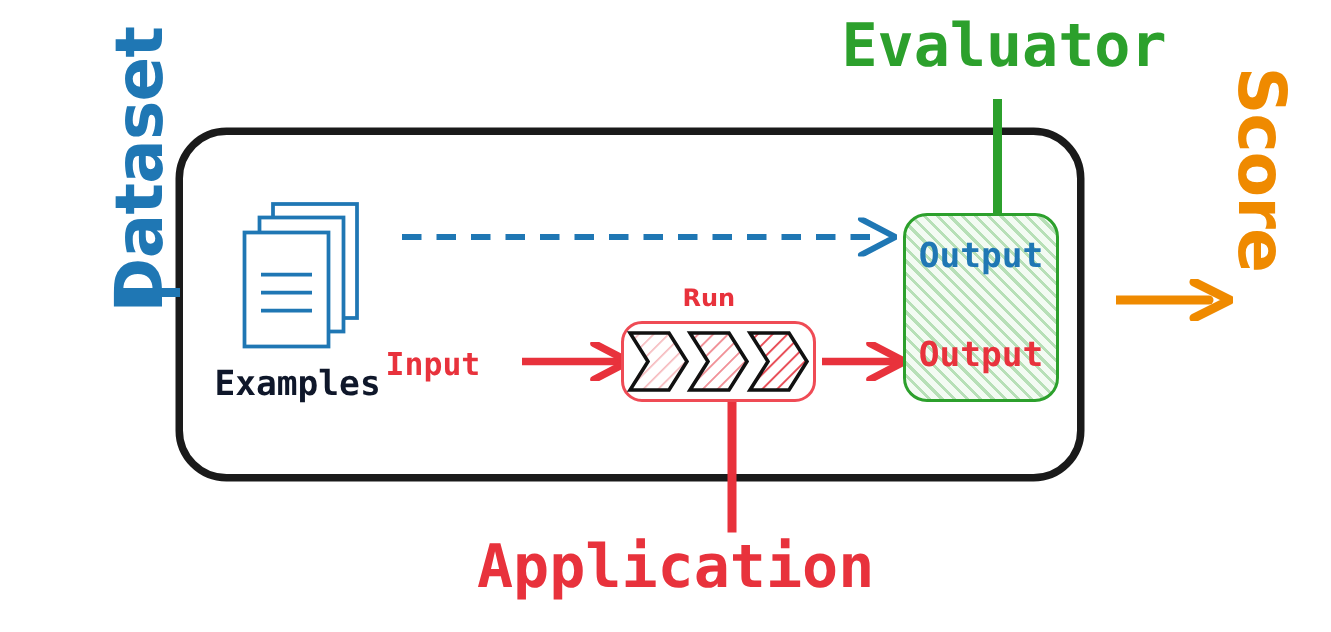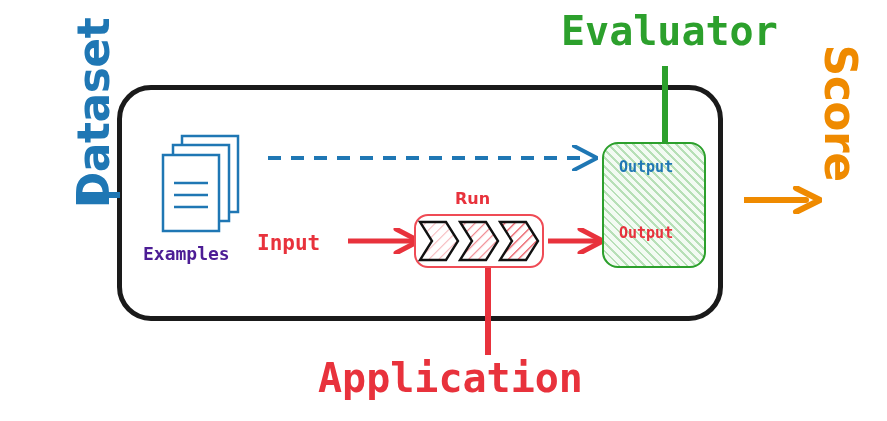--- a/index.html
+++ b/index.html
@@ -113,22 +113,22 @@
   
   #examples-icon {
     left: 160px;
     top: 133px;
     width: 92px;
     height: 108px;
   }
   #examples-label {
     left: 143px;
     top: 243px;
-    color: #4c1d95;
-    font-size: 18px;
+    color: #0f172a;
+    font-size: 23px;
     font-weight: bold;
     letter-spacing: 0px;
     white-space: nowrap;
   }
 
   
   #optional-text {
     left: 357px;
     top: 131px;
     color: #1f77b4;
@@ -209,25 +209,24 @@
       rgba(44,160,44,0.00) 0px,
       rgba(44,160,44,0.00) 4px,
       rgba(44,160,44,0.30) 4px,
       rgba(44,160,44,0.30) 6px
     );
   }
   .output-text {
     position: absolute;
     left: 0;
     width: 100%;
-    text-align: left;
-    font-size: 15px;
-    font-weight: bold;
-    white-space: nowrap;
-    padding-left: 15px;
+    text-align: center;
+    font-size: 23px;
+    font-weight: bold;
+    white-space: nowrap;
   }
   #output-top  { top: 14px; color: #1f77b4; }
   #output-bot  { top: 80px; color: #e8323c; }
 </style>
 </head>
 <body>
 
 <div id="canvas">
 
   <div id="outer-container" class="abs"></div>

